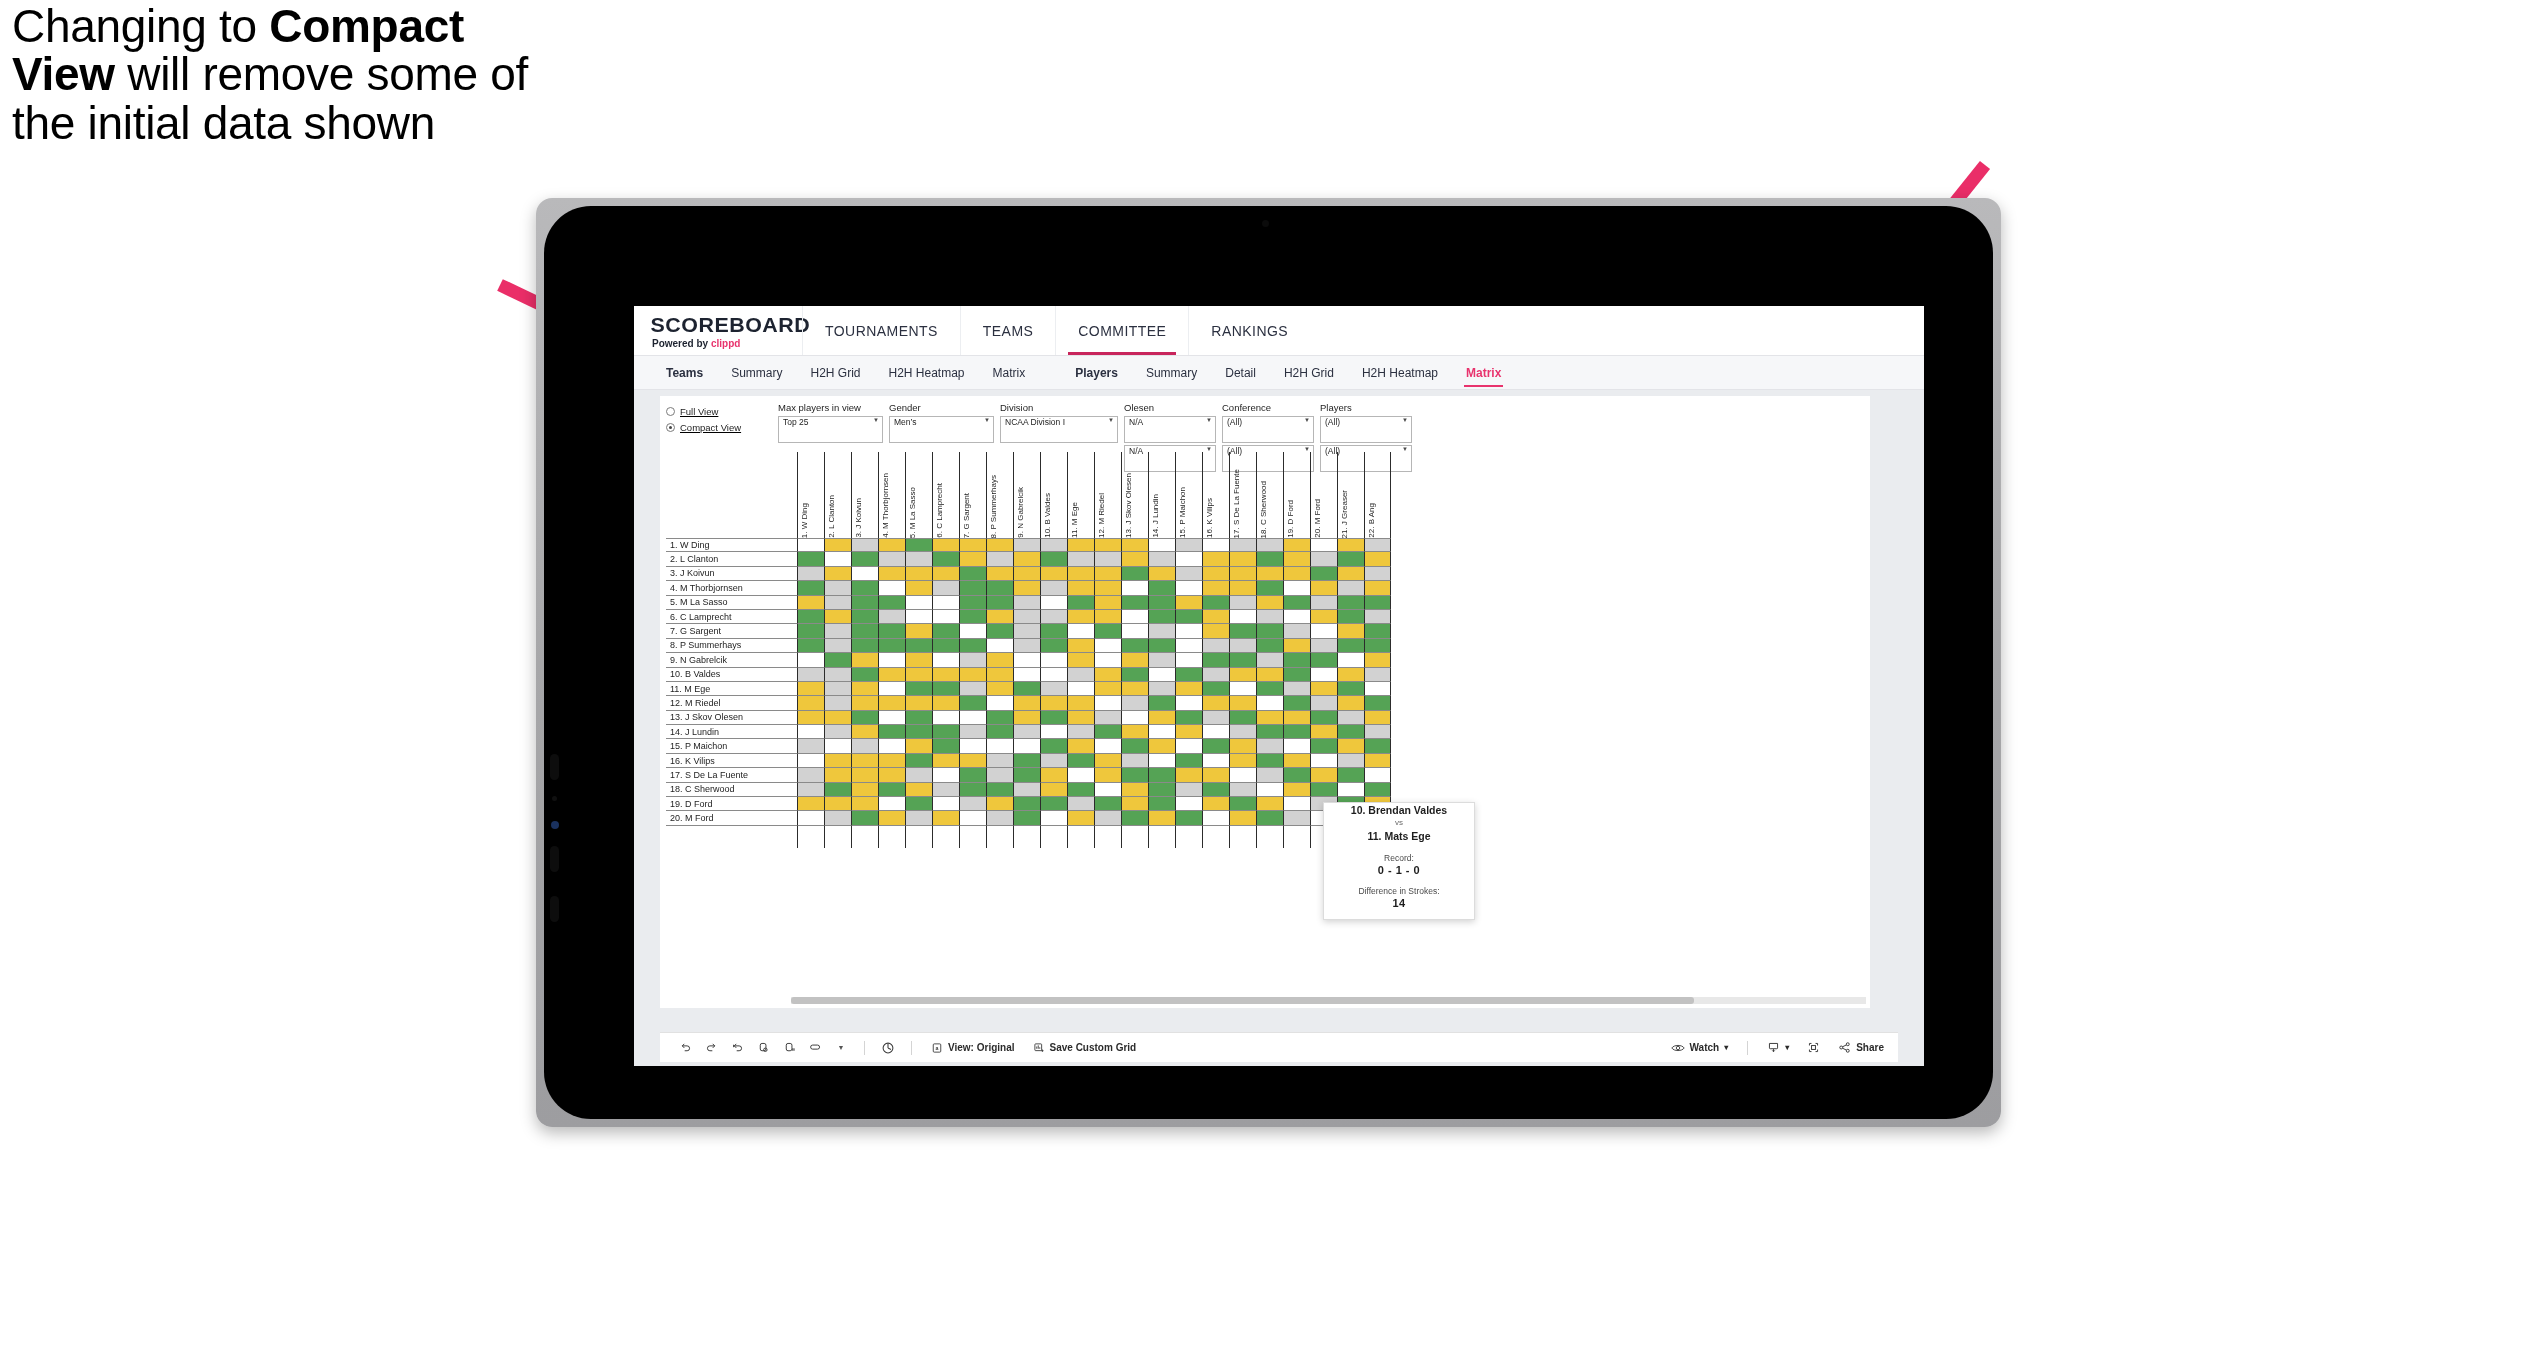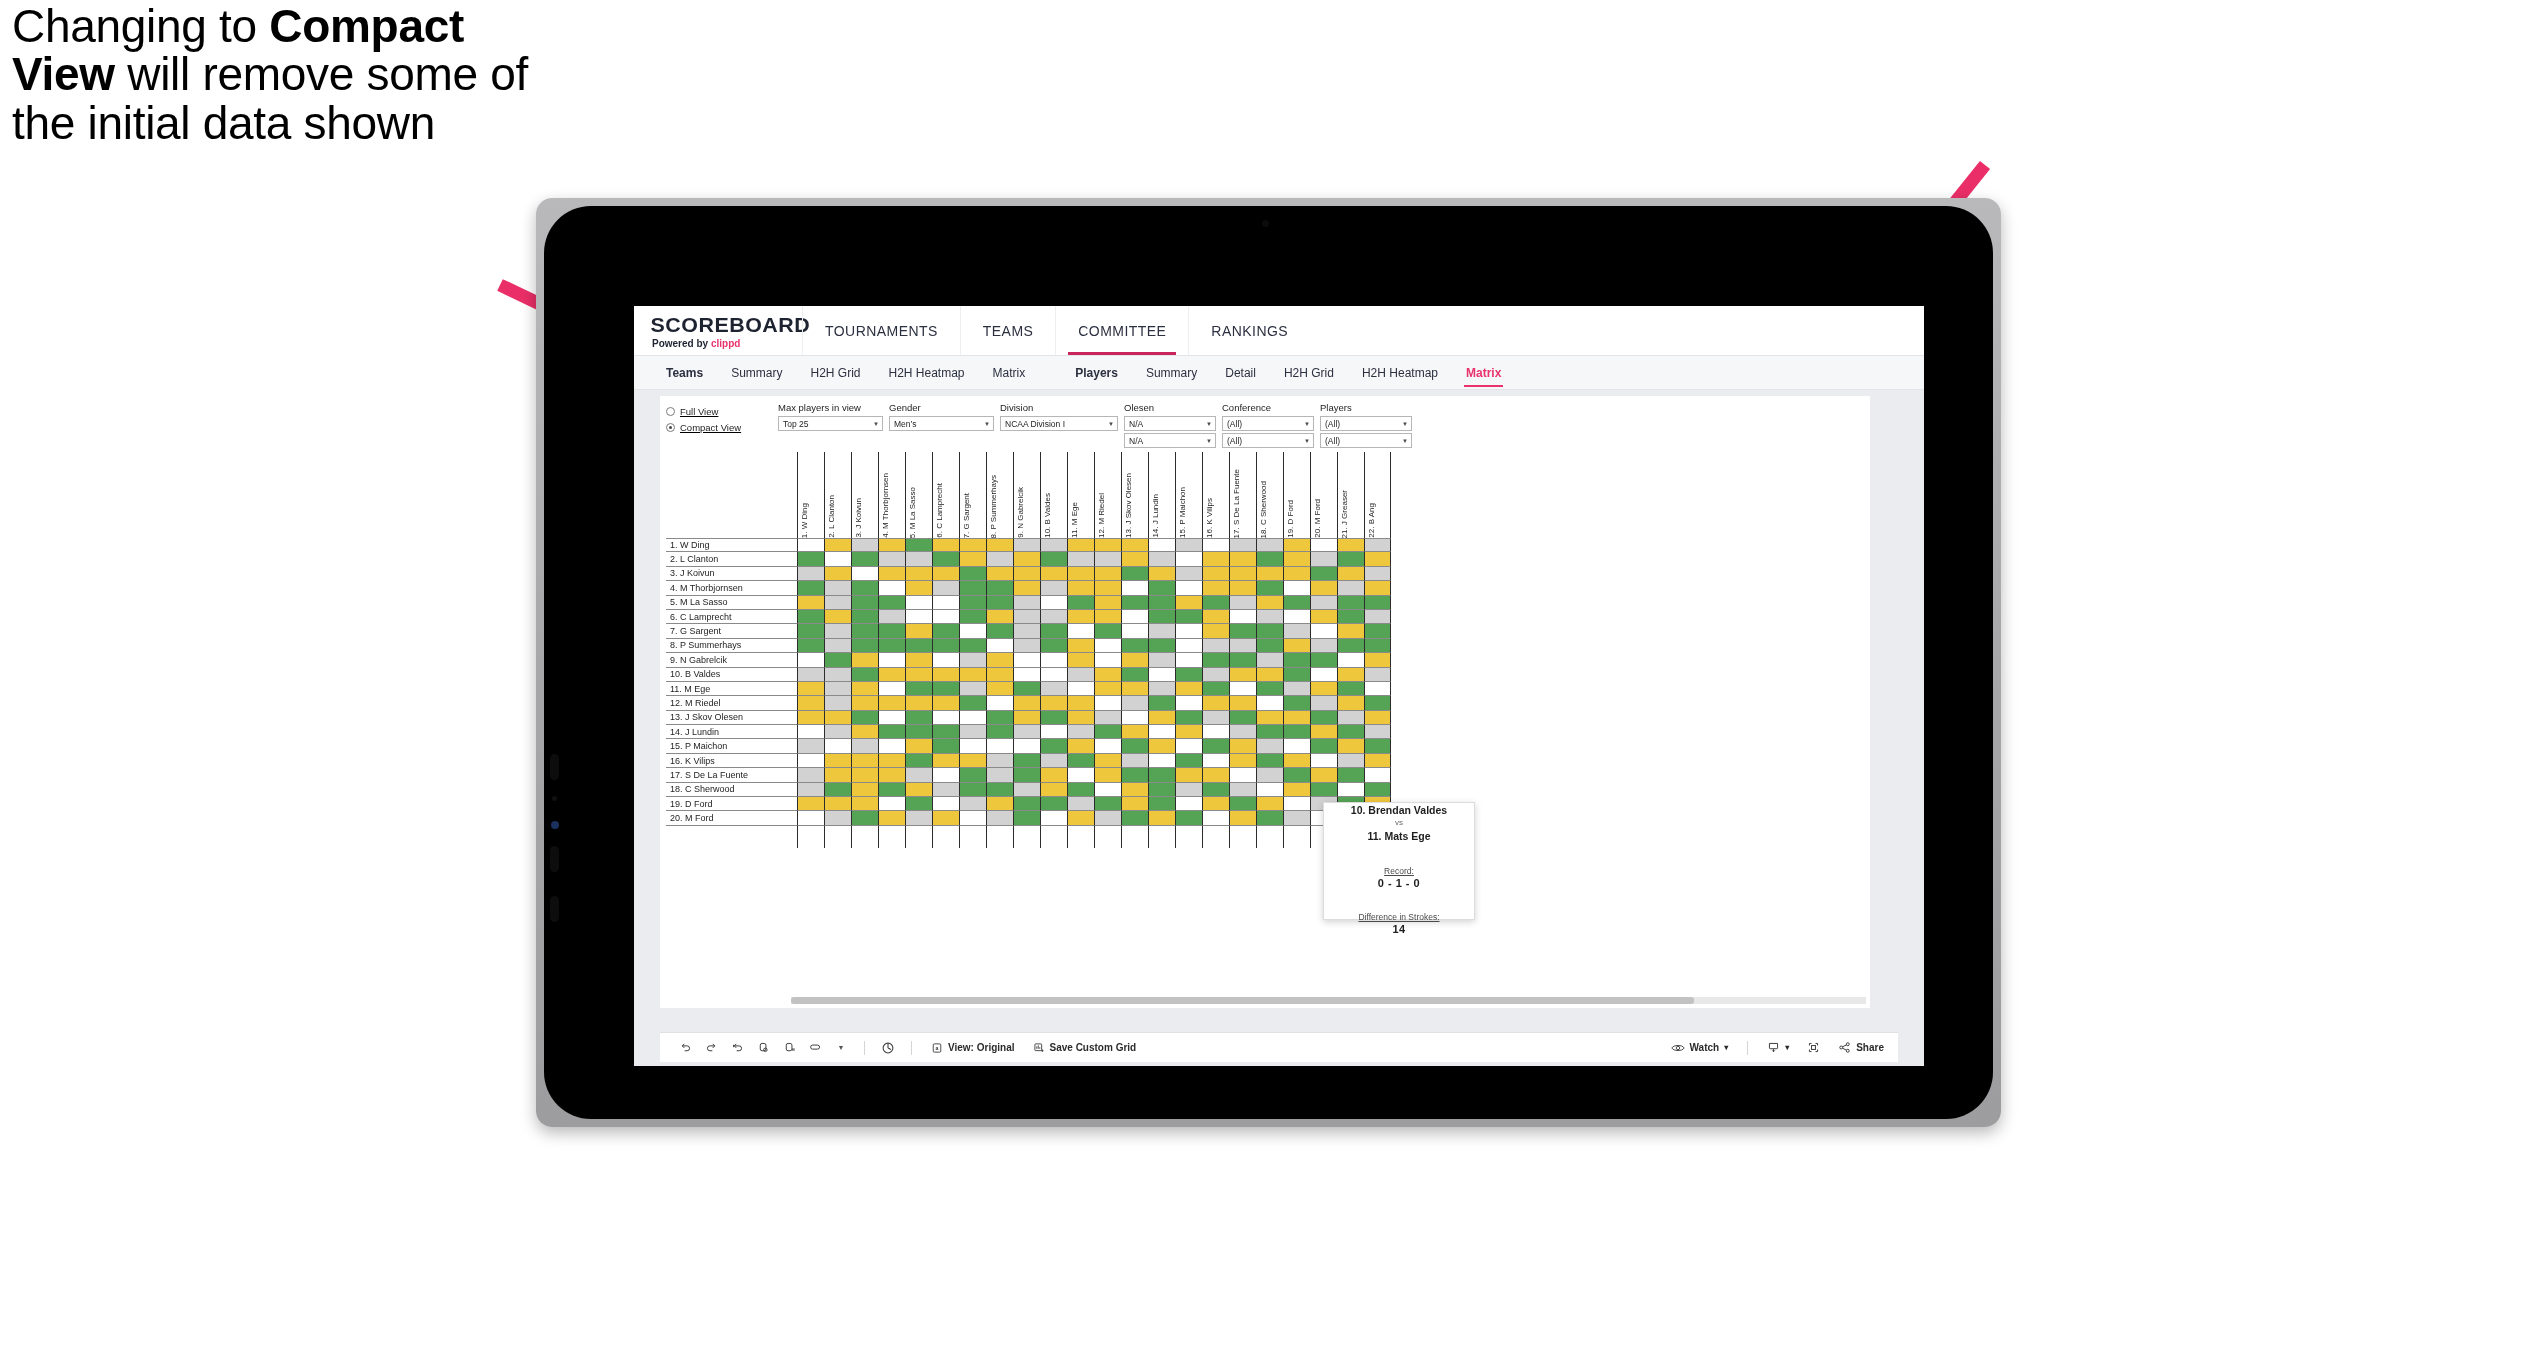--- a/index.html
+++ b/index.html
@@ -125,22 +125,22 @@
   }
   .radio.sel::after {
     content:""; position:absolute; left:2px; top:2px; width:3px; height:3px;
     background:#444; border-radius:50%;
   }
   .radio-lbl { font-size:9.5px; color:#1d1d1d; }
 
   .fld { margin-right:6px; }
   .fld-lbl { font-size:9.5px; color:#1d1d1d; margin-bottom:2px; height:12px; }
   .sel-box {
-    height:15px; border:1px solid #b6b6b6; background:#fff;
-    display:flex; align-items:center; justify-content:space-between;
+    height:27px; border:1px solid #b6b6b6; background:#fff;
+    display:flex; align-items:flex-start; justify-content:space-between;
     padding:0 3px 0 4px; font-size:8.5px; color:#1d1d1d;
     margin-bottom:2px;
   }
   .caret { font-size:6px; color:#4a4a4a; line-height:1; }
 
   
   #matrix { position:absolute; left:6px; top:56px; }
   #colhead { display:flex; margin-left:131px; height:86px; align-items:flex-end; }
   .chead {
     width:27px; height:86px; position:relative;
@@ -184,21 +184,21 @@
 
   
   #tooltip {
     position:absolute; left:663px; top:406px; width:152px; height:118px;
     background:#fff; border:1px solid #dcdcdc;
     box-shadow:0 2px 7px rgba(0,0,0,.18);
     text-align:center; z-index:5;
   }
   .tt-name { font-size:10.5px; font-weight:700; color:#1d1d1d; line-height:1.35; }
   .tt-vs   { font-size:8px; color:#6a6a6a; line-height:1.5; }
-  .tt-lbl  { font-size:8.5px; color:#4a4a4a; margin-top:23px;text-decoration:underline; }
+  .tt-lbl  { font-size:8.5px; color:#4a4a4a; margin-top:10px; }
   .tt-val  { font-size:11px; font-weight:700; color:#1d1d1d; letter-spacing:.5px; margin-top:1px; }
 
   
   #hscroll {
     position:absolute; left:131px; right:4px; bottom:4px; height:7px;
     background:#e8e8e8;
   }
   #hscroll .thumb { height:7px; width:84%; background:#c2c2c2; border-radius:3px; }
 
   

